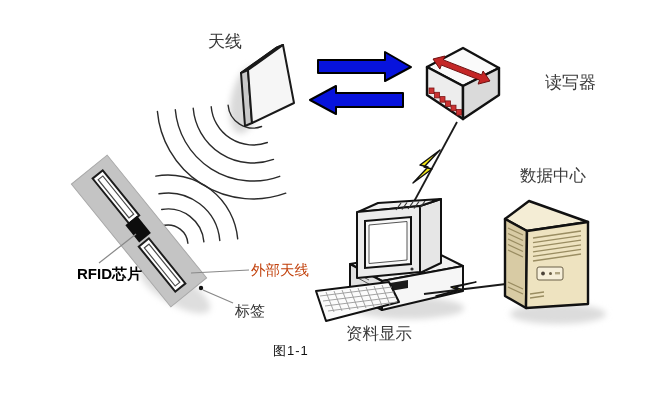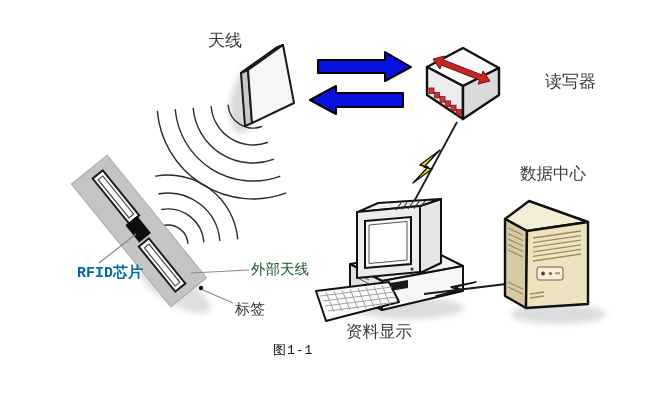--- a/index.html
+++ b/index.html
@@ -1,25 +1,25 @@
 <!DOCTYPE html>
 <html><head>
 <meta charset="utf-8">
 <style>
   html,body{margin:0;padding:0;background:#fff;}
   .stage{position:relative;width:651px;height:402px;background:#ffffff;overflow:hidden;
-         font-family:Liberation Mono, monospace;}
+         font-family:Liberation Sans, sans-serif;}
   .stage svg{position:absolute;left:0;top:0;}
   .lbl{position:absolute;color:#3a3a3a;white-space:nowrap;line-height:1;}
   .lbl-antenna{left:208px;top:33px;font-size:17px;}
   .lbl-reader{left:545px;top:74px;font-size:17px;}
   .lbl-datacenter{left:520px;top:167px;font-size:16.5px;}
   .lbl-display{left:346px;top:325px;font-size:16.5px;}
-  .lbl-chip{left:77px;top:266px;font-size:15px;font-weight:bold;color:#0369a1;}
-  .lbl-extant{left:251px;top:263px;font-size:14.5px;color:#14532d;}
+  .lbl-chip{left:77px;top:266px;font-size:15px;font-weight:bold;color:#000000;}
+  .lbl-extant{left:251px;top:263px;font-size:14.5px;color:#c2410c;}
   .lbl-tag{left:235px;top:297px;font-size:15px;color:#333;margin-top:6px;}
   .lbl-caption{left:273px;top:344px;font-size:13px;color:#111;letter-spacing:1px;}
 </style>
 </head>
 <body>
 
 <div class="stage">
 
 <svg width="651" height="402" viewBox="0 0 651 402">
   <defs>

